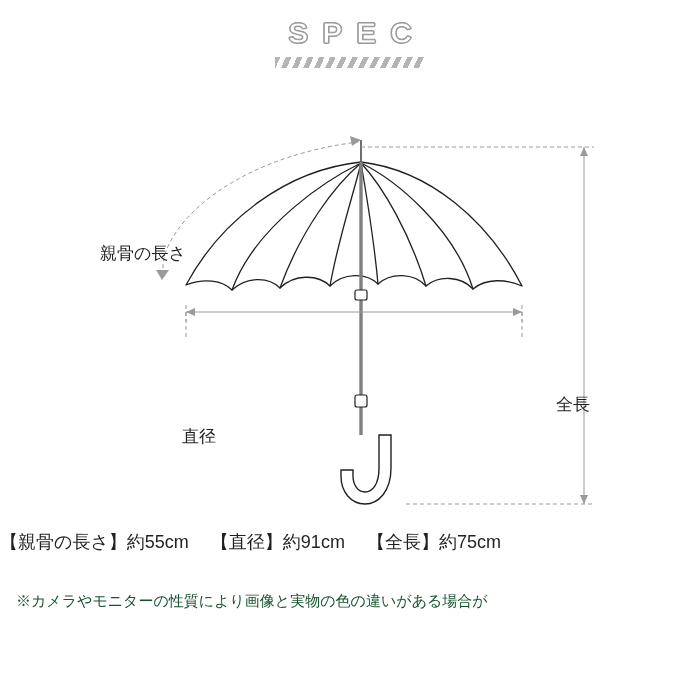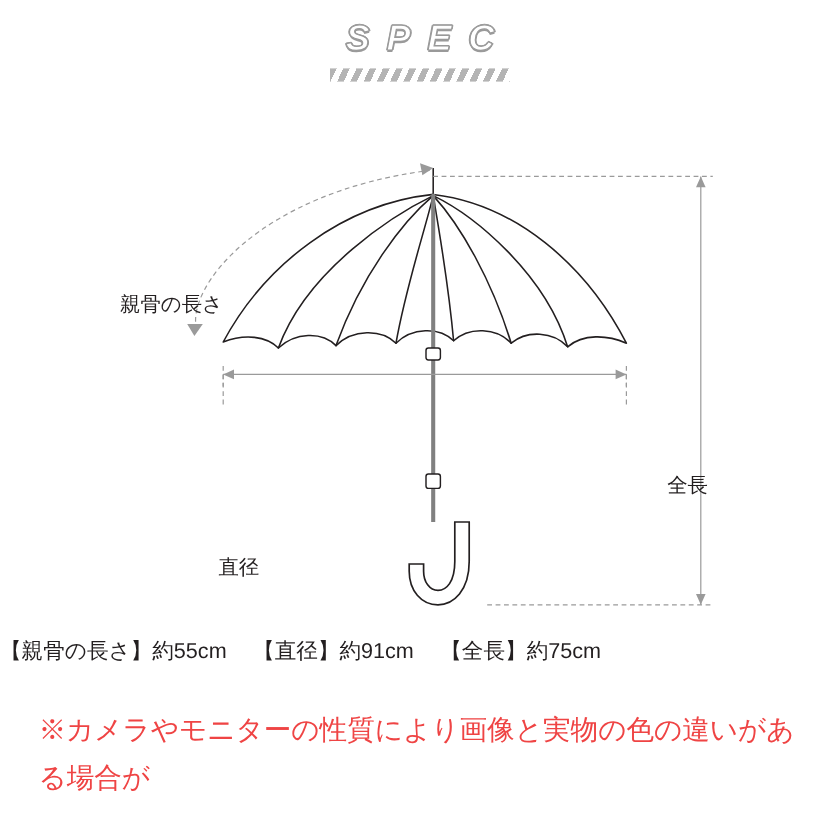--- a/index.html
+++ b/index.html
@@ -31,21 +31,20 @@
   .spec-title {
     font-size: 30px;
     letter-spacing: 14px;
     font-weight: bold;
     color: #ffffff;
     -webkit-text-stroke: 1px #999999;
     text-shadow:
       -1px 0 #9a9a9a, 1px 0 #9a9a9a, 0 -1px #9a9a9a, 0 1px #9a9a9a;
     padding-left: 14px;
     line-height: 1;
-    font-style: italic;
   }
   .spec-stripes {
     margin: 9px auto 0;
     width: 150px;
     height: 11px;
     background: repeating-linear-gradient(
       115deg,
       #b4b4b4 0px, #b4b4b4 5px,
       #ffffff 5px, #ffffff 10px
     );
@@ -64,45 +63,45 @@
     display: block;
   }
 
   .label {
     position: absolute;
     font-size: 17px;
     color: #231f20;
     white-space: nowrap;
   }
   .label-rib   { left: 100px; top: 142px; }
-  .label-diam  { left: 182px; top: 325px; margin-top: 36px; }
+  .label-diam  { left: 182px; top: 325px; }
   .label-total { left: 556px; top: 293px; font-family: Liberation Mono, monospace; }
 
   
   .specs {
     position: absolute;
     top: 530px;
     left: 0;
     width: 700px;
     text-align: left;
     font-size: 18px;
     color: #231f20;
   }
   .specs .sp-item { display: inline-block; }
   .specs .sp-gap  { display: inline-block; width: 22px; }
 
   
   .notes {
     position: absolute;
     top: 588px;
-    left: 32px;
+    left: 16px;
     width: 650px;
-    font-size: 23px;
+    font-size: 15px;
     line-height: 1.75;
-    color: #ef4444;
+    color: #14532d;
   }
 </style>
 </head>
 <body>
 
 <div class="page">
 
   <div class="spec-header">
     <div class="spec-title">SPEC</div>
     <div class="spec-stripes"></div>

